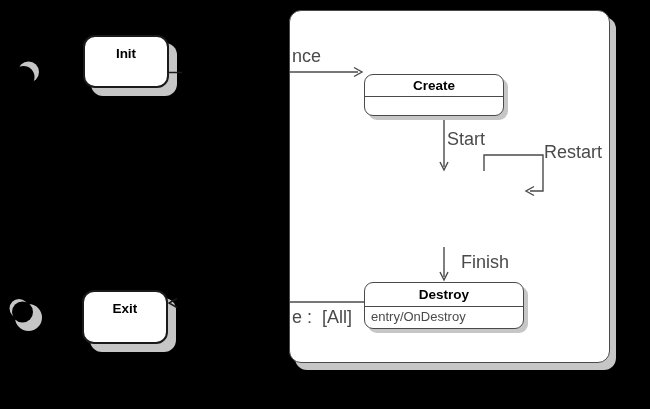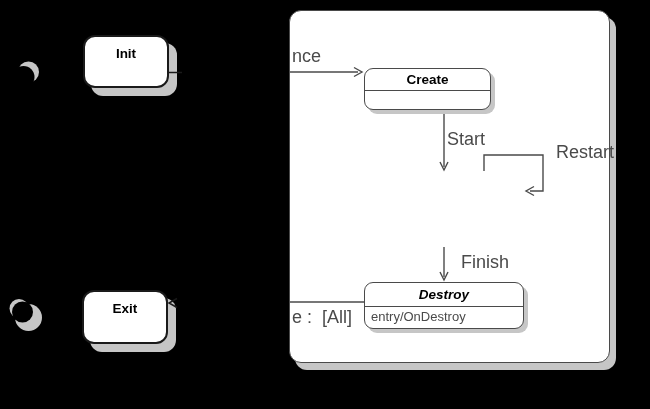--- a/index.html
+++ b/index.html
@@ -19,21 +19,21 @@
   .simple .st-title{padding-top:6px;}
   .sub{
     border:1.4px solid var(--state-border,#4a4a4a);border-radius:9px;
     box-shadow:4px 4px 0 var(--shadow,#c6c6c6);overflow:hidden;
   }
   .st-title{
     font-weight:bold;font-size:13.5px;line-height:21px;
     color:var(--title,#000);text-align:center;
   }
   .sub .st-title{border-bottom:1.4px solid var(--state-border,#4a4a4a);}
-  .destroy-title{line-height:23px;font-style:italic;}
+  .destroy-title{line-height:23px;}
   .st-body{
     font-size:13px;line-height:16.5px;color:var(--text,#4a4a4a);
     padding:2px 0 0 6px;white-space:pre;
   }
   .running{
     position:absolute;left:289px;top:10px;width:321px;height:353px;
     background:var(--state-fill,#fff);
     border:1.5px solid var(--state-border,#4a4a4a);border-radius:12px;
     box-shadow:6px 7px 0 var(--shadow,#c6c6c6);box-sizing:border-box;
   }
@@ -89,25 +89,25 @@
       <path d="M244,175.5 L236,180 L244,184.5"></path>
 
       <path d="M154,236 V266"></path>
       <path d="M150,261 L154,269 L158,261"></path>
 
       <path d="M0,291 H74"></path>
     </svg>
 
     <div class="lbl" style="left:2px;top:39px">nce</div>
     <div class="lbl" style="left:157px;top:122px">Start</div>
-    <div class="lbl" style="left:266px;top:135px">Restart</div>
+    <div class="lbl" style="left:254px;top:135px">Restart</div>
     <div class="lbl" style="left:171px;top:245px">Finish</div>
     <div class="lbl" style="left:2px;top:300px">e :  [All]</div>
 
-    <div class="state sub" style="left:74px;top:57px;width:127px;height:42px">
+    <div class="state sub" style="left:74px;top:63px;width:140px;height:42px">
       <div class="st-title">Create</div>
     </div>
 
 
     <div class="state sub" style="left:74px;top:271px;width:160px;height:47px">
       <div class="st-title destroy-title">Destroy</div>
       <div class="st-body">entry/OnDestroy</div>
     </div>
   </div>
 

